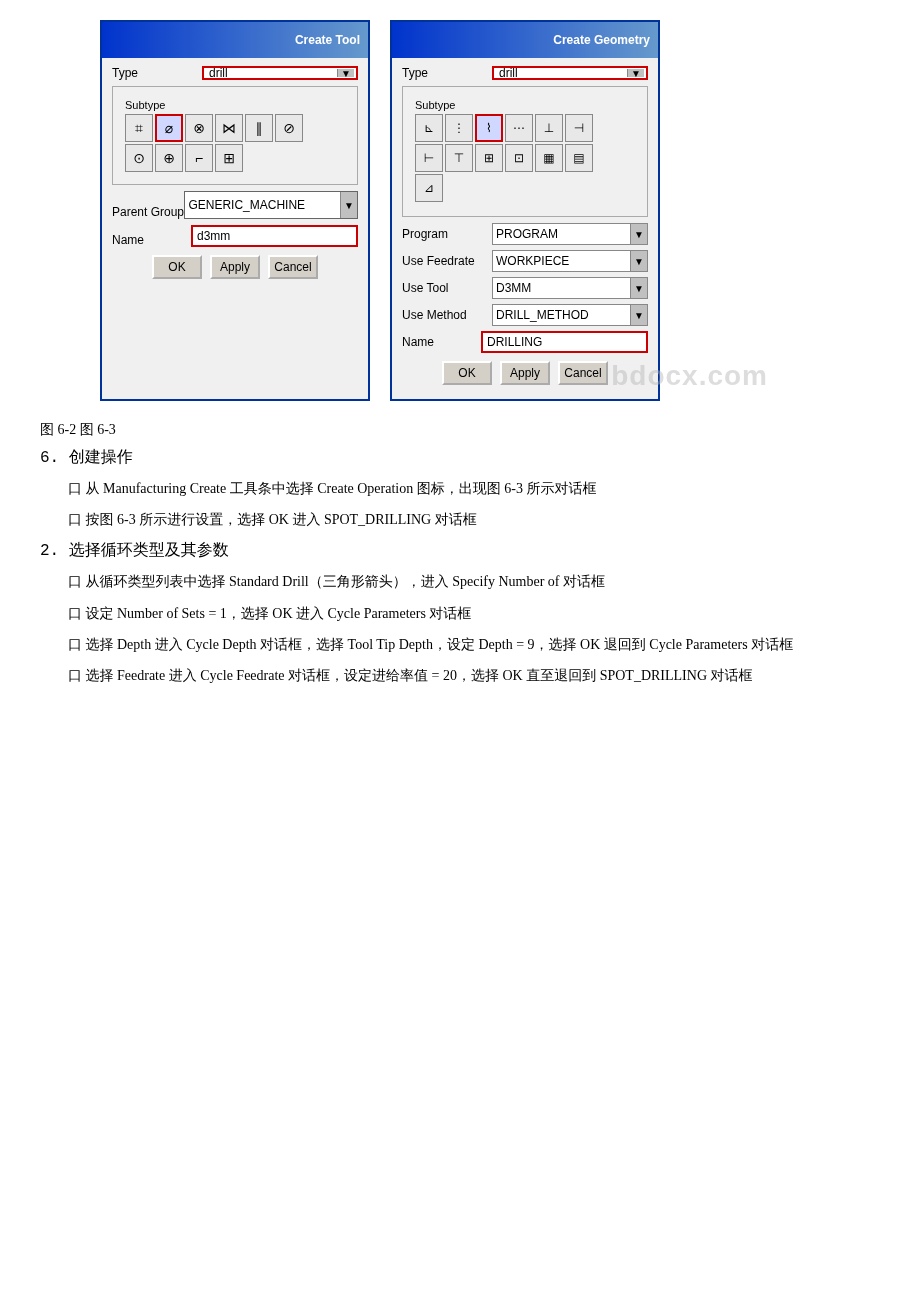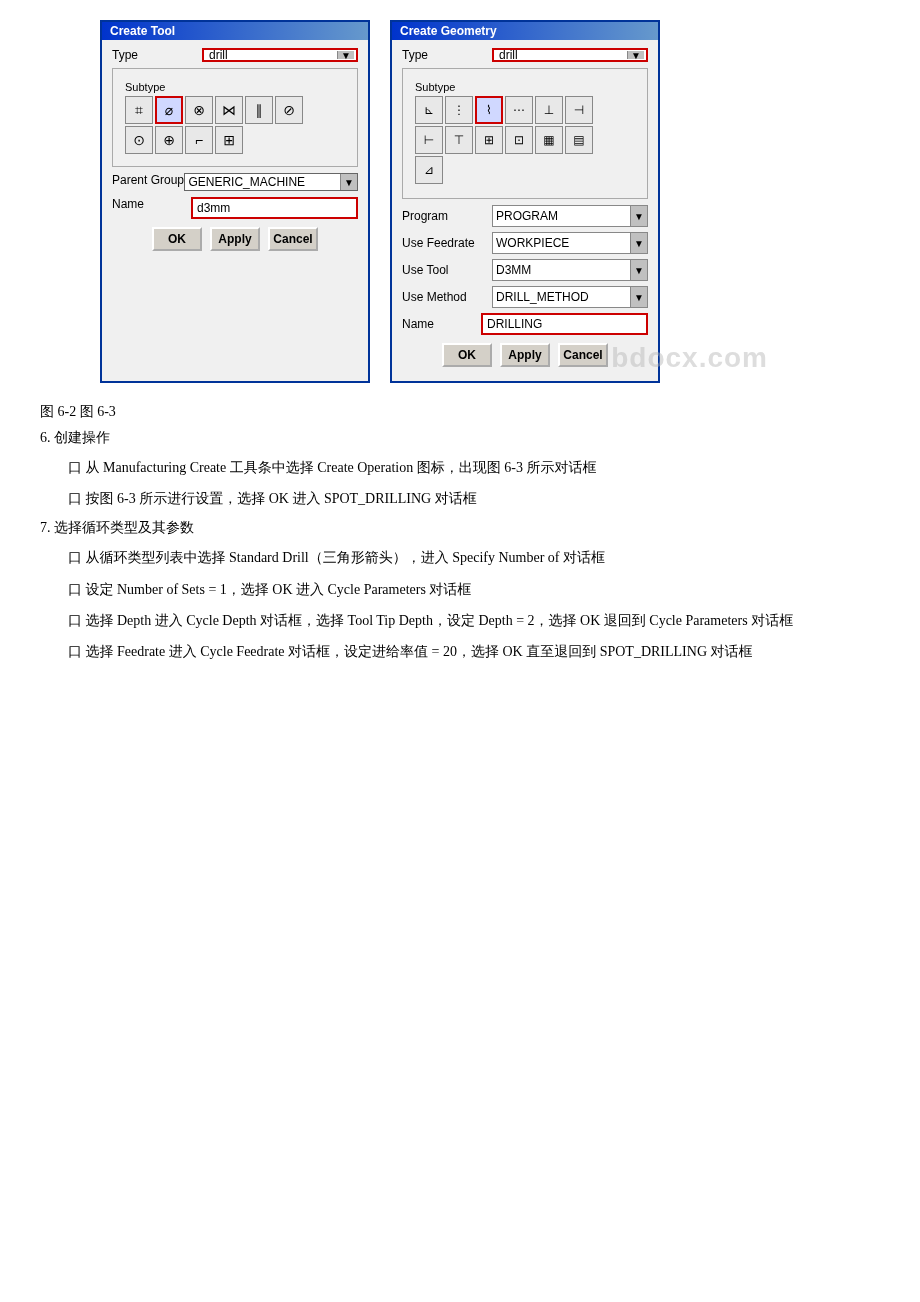--- a/index.html
+++ b/index.html
@@ -27,31 +27,32 @@
       width: 270px;
       margin-bottom: 10px;
       font-family: Arial, sans-serif;
       font-size: 12px;
     }
 
     .dialog-title {
       background: linear-gradient(to right, #0033cc, #6699cc);
       color: white;
       font-weight: bold;
-      padding: 2px 8px;
-      font-size: 12px;
+      padding: 11px 8px;
+      font-size: 12px;
+      text-align: right;
     }
 
     .dialog-body {
       padding: 8px 10px;
     }
 
     .dialog-row {
       display: flex;
-      align-items: flex-start;
+      align-items: flex-end;
       margin-bottom: 6px;
     }
 
     .dialog-label {
       width: 90px;
       font-size: 12px;
       color: #000;
     }
 
     .dialog-input {
@@ -136,28 +137,27 @@
     }
 
     .btn {
       padding: 3px 0;
       font-size: 12px;
       background: #d4d0c8;
       border: 2px outset #fff;
       cursor: pointer;
       min-width: 50px;
       text-align: center;
-      font-weight: bold;
     }
 
     
     .parent-group-select {
       flex: 1;
       border: 1px solid #666;
-      height: 18px;
+      height: 28px;
       background: white;
       display: flex;
       align-items: center;
       justify-content: space-between;
       font-size: 12px;
       gap: 32px;
     }
 
     
     .text-content {
@@ -165,23 +165,24 @@
       margin-top: 4px;
     }
 
     .figure-label {
       font-size: 14px;
       margin-bottom: 8px;
       color: #000;
     }
 
     .section-num {
-      font-size: 14px;
+      font-size: 16px;
       font-weight: normal;
       margin-bottom: 6px;
+      font-family: Liberation Mono, monospace;
     }
 
     .paragraph {
       text-indent: 2em;
       margin-bottom: 6px;
       line-height: 1.8;
       font-size: 14px;
     }
 
     .dialogs-row {
@@ -377,25 +378,25 @@
   <div class="text-content">
 
     <div class="figure-label">图 6-2 图 6-3</div>
 
     <div class="section-num" style="margin-top:8px;margin-bottom:8px;">6. 创建操作</div>
 
     <div class="paragraph">口 从 Manufacturing Create 工具条中选择 Create Operation 图标，出现图 6-3 所示对话框</div>
 
     <div class="paragraph">口 按图 6-3 所示进行设置，选择 OK 进入 SPOT_DRILLING 对话框</div>
 
-    <div class="section-num" style="margin-top:8px;margin-bottom:8px;">7. 选择循环类型及其参数</div>
+    <div class="section-num" style="margin-top:8px;margin-bottom:8px;">2. 选择循环类型及其参数</div>
 
     <div class="paragraph">口 从循环类型列表中选择 Standard Drill（三角形箭头），进入 Specify Number of 对话框</div>
 
     <div class="paragraph">口 设定 Number of Sets = 1，选择 OK 进入 Cycle Parameters 对话框</div>
 
-    <div class="paragraph">口 选择 Depth 进入 Cycle Depth 对话框，选择 Tool Tip Depth，设定 Depth = 2，选择 OK 退回到 Cycle Parameters 对话框</div>
+    <div class="paragraph">口 选择 Depth 进入 Cycle Depth 对话框，选择 Tool Tip Depth，设定 Depth = 9，选择 OK 退回到 Cycle Parameters 对话框</div>
 
     <div class="paragraph">口 选择 Feedrate 进入 Cycle Feedrate 对话框，设定进给率值 = 20，选择 OK 直至退回到 SPOT_DRILLING 对话框</div>
 
   </div>
 
 </div>
 
 </body></html>

